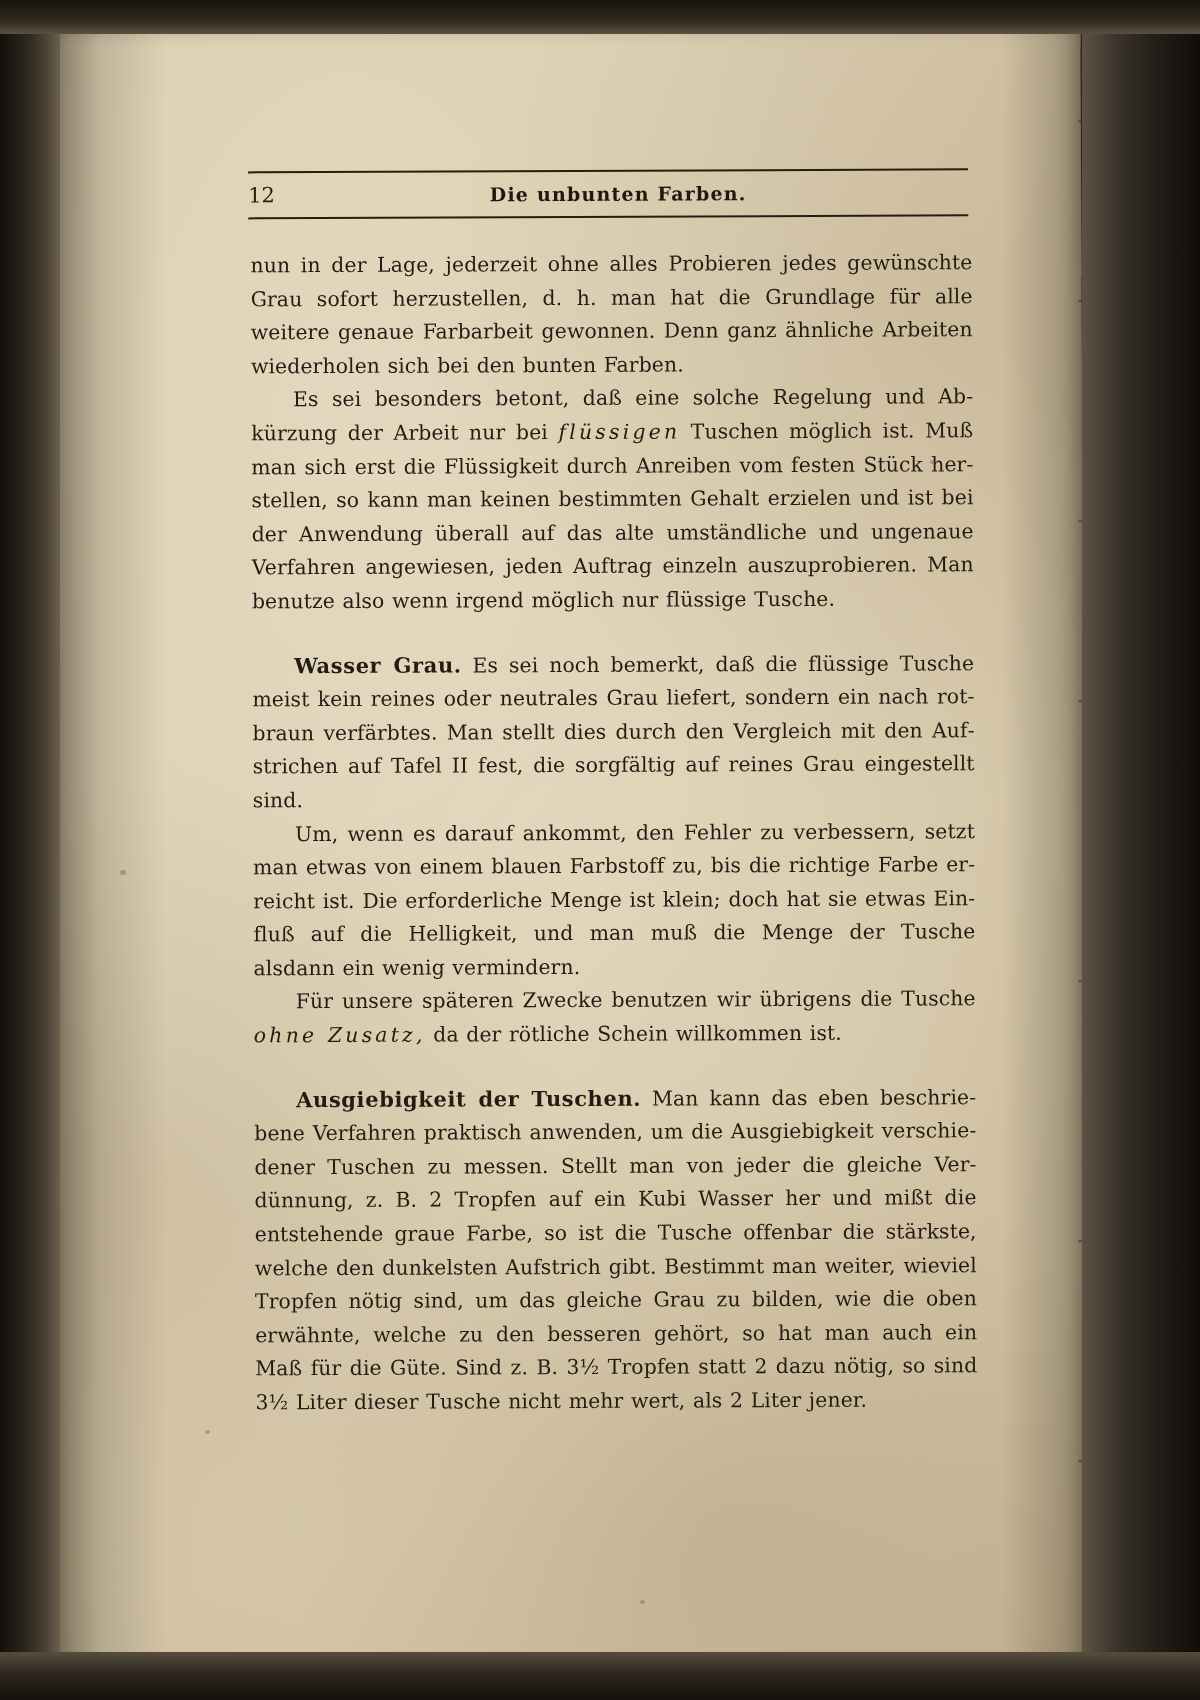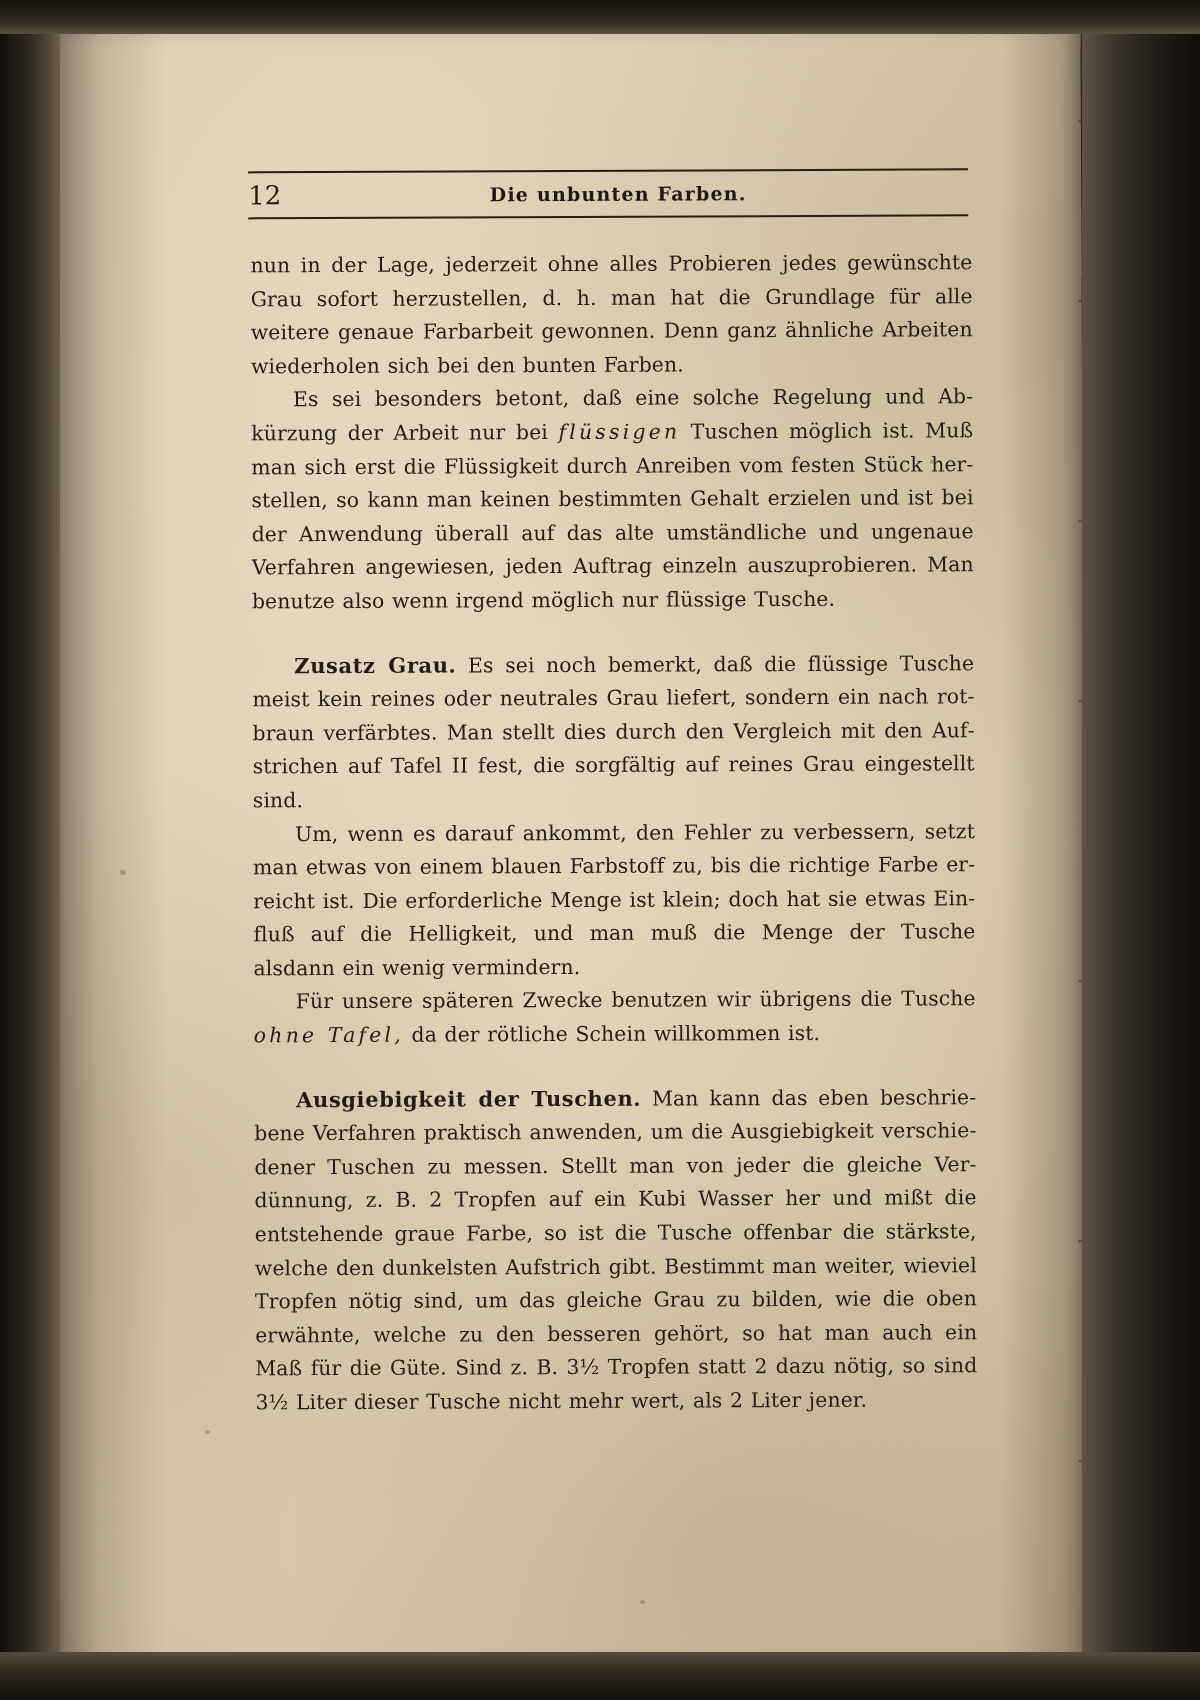--- a/index.html
+++ b/index.html
@@ -133,21 +133,21 @@
     position: absolute;
     left: 205px;
     top: 157px;
     width: 720px;
     height: 34px;
     display: flex;
     align-items: center;
   }
   #folio {
     font-family: "DejaVu Serif", serif;
-    font-size: 26px;
+    font-size: 21px;
     color: #241d14;
     width: 60px;
   }
   #head-title {
     flex: 1;
     text-align: center;
     font-family: "DejaVu Serif", serif;
     font-weight: bold;
     font-size: 19px;
     letter-spacing: 1.2px;
@@ -231,29 +231,29 @@
 
       <p class="para">
         <span>nun in der Lage, jederzeit ohne alles Probieren jedes gewünschte Grau sofort herzustellen, d. h. man hat die Grundlage für alle weitere genaue Farbarbeit gewonnen. Denn ganz ähnliche Arbeiten wiederholen sich bei den bunten Farben.</span>
       </p>
 
       <p class="para indent">
         <span>Es sei besonders betont, daß eine solche Regelung und Ab­kürzung der Arbeit nur bei </span><span class="spaced">flüssigen</span><span> Tuschen möglich ist. Muß man sich erst die Flüssigkeit durch Anreiben vom festen Stück her­stellen, so kann man keinen bestimmten Gehalt erzielen und ist bei der Anwendung überall auf das alte umständliche und ungenaue Verfahren angewiesen, jeden Auftrag einzeln auszuprobieren. Man benutze also wenn irgend möglich nur flüssige Tusche.</span>
       </p>
 
       <p class="para indent gap">
-        <span class="runin">Zusatz Grau.</span><span> Es sei noch bemerkt, daß die flüssige Tusche meist kein reines oder neutrales Grau liefert, sondern ein nach rot­braun verfärbtes. Man stellt dies durch den Vergleich mit den Auf­strichen auf Tafel II fest, die sorgfältig auf reines Grau einge­stellt sind.</span>
+        <span class="runin">Wasser Grau.</span><span> Es sei noch bemerkt, daß die flüssige Tusche meist kein reines oder neutrales Grau liefert, sondern ein nach rot­braun verfärbtes. Man stellt dies durch den Vergleich mit den Auf­strichen auf Tafel II fest, die sorgfältig auf reines Grau einge­stellt sind.</span>
       </p>
 
       <p class="para indent">
         <span>Um, wenn es darauf ankommt, den Fehler zu verbessern, setzt man etwas von einem blauen Farbstoff zu, bis die richtige Farbe er­reicht ist. Die erforderliche Menge ist klein; doch hat sie etwas Ein­fluß auf die Helligkeit, und man muß die Menge der Tusche alsdann ein wenig vermindern.</span>
       </p>
 
       <p class="para indent">
-        <span>Für unsere späteren Zwecke benutzen wir übrigens die Tusche </span><span class="spaced">ohne Tafel,</span><span> da der rötliche Schein willkommen ist.</span>
+        <span>Für unsere späteren Zwecke benutzen wir übrigens die Tusche </span><span class="spaced">ohne Zusatz,</span><span> da der rötliche Schein willkommen ist.</span>
       </p>
 
       <p class="para indent gap">
         <span class="runin">Ausgiebigkeit der Tuschen.</span><span> Man kann das eben beschrie­bene Verfahren praktisch anwenden, um die Ausgiebigkeit verschie­dener Tuschen zu messen. Stellt man von jeder die gleiche Ver­dünnung, z. B. 2 Tropfen auf ein Kubi Wasser her und mißt die entstehende graue Farbe, so ist die Tusche offenbar die stärkste, welche den dunkelsten Aufstrich gibt. Bestimmt man weiter, wie­viel Tropfen nötig sind, um das gleiche Grau zu bilden, wie die oben erwähnte, welche zu den besseren gehört, so hat man auch ein Maß für die Güte. Sind z. B. 3½ Tropfen statt 2 dazu nötig, so sind 3½ Liter dieser Tusche nicht mehr wert, als 2 Liter jener.</span>
       </p>
 
     </div>
   </div>
 
   <div class="speck" style="left:120px; top:870px; width:6px; height:5px;"></div>

